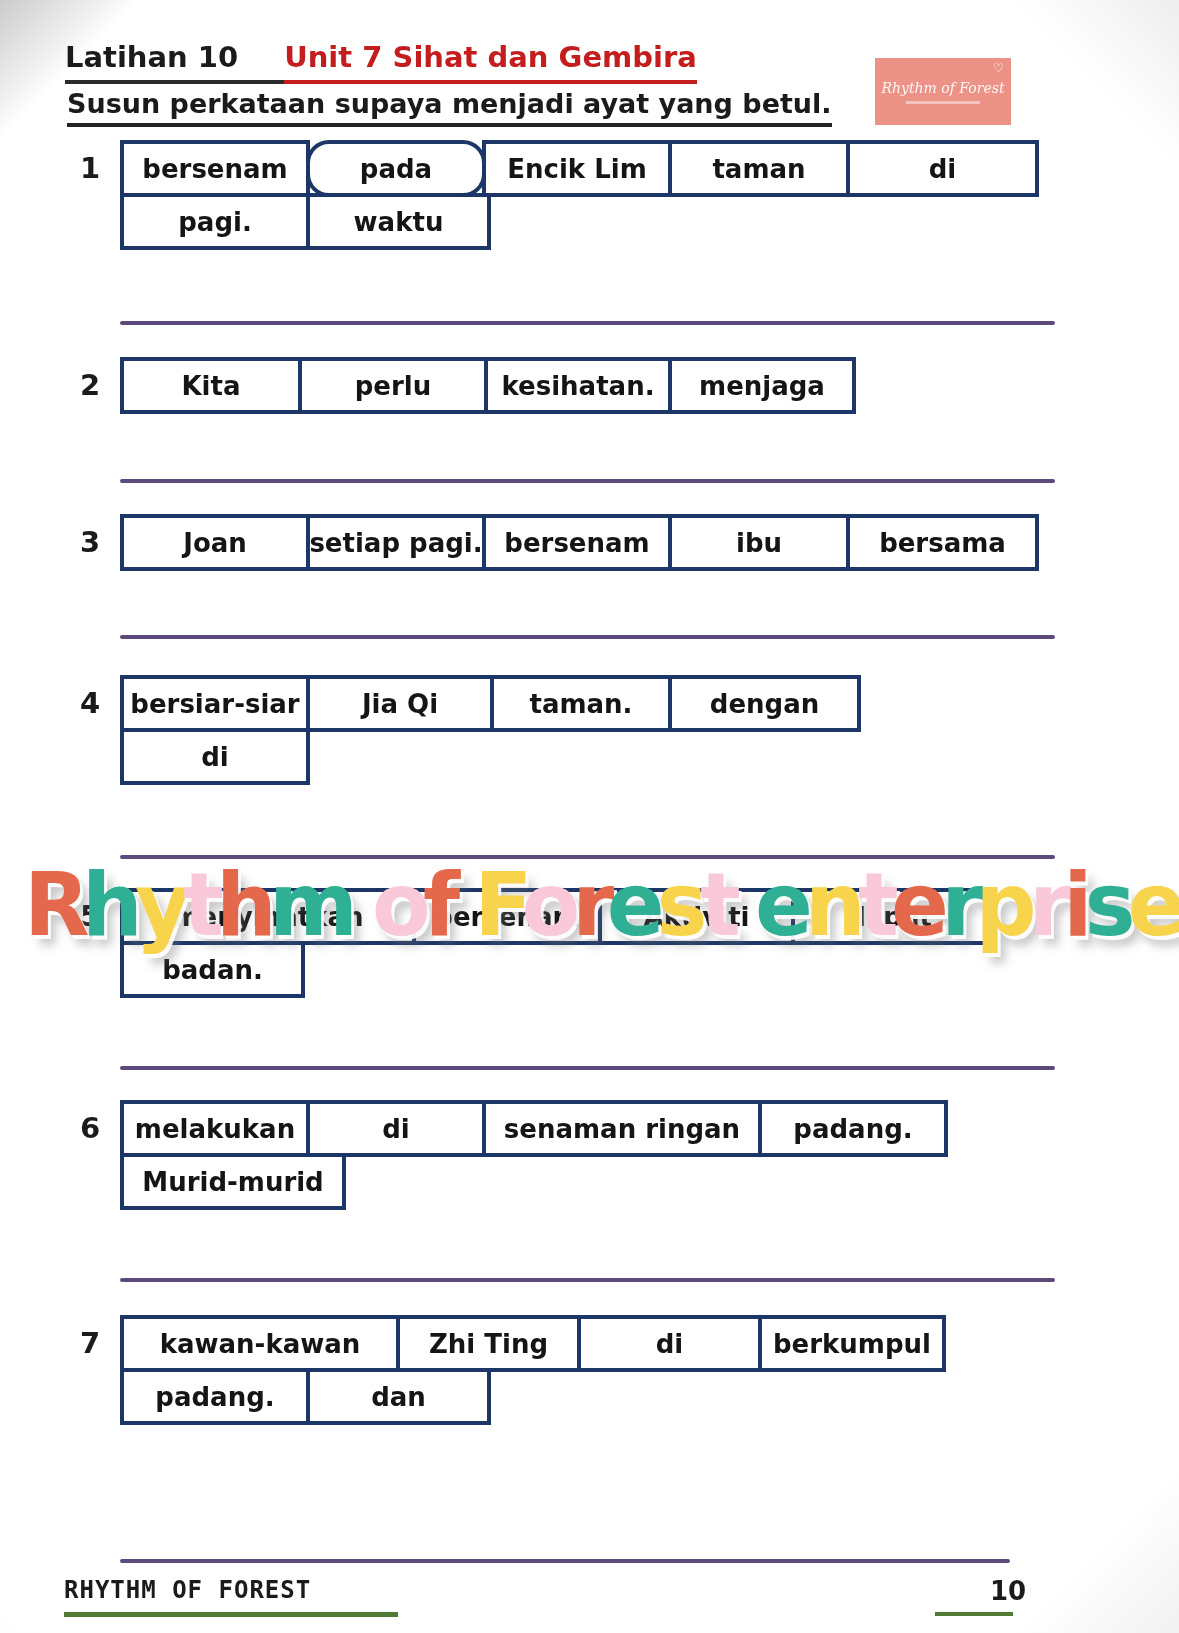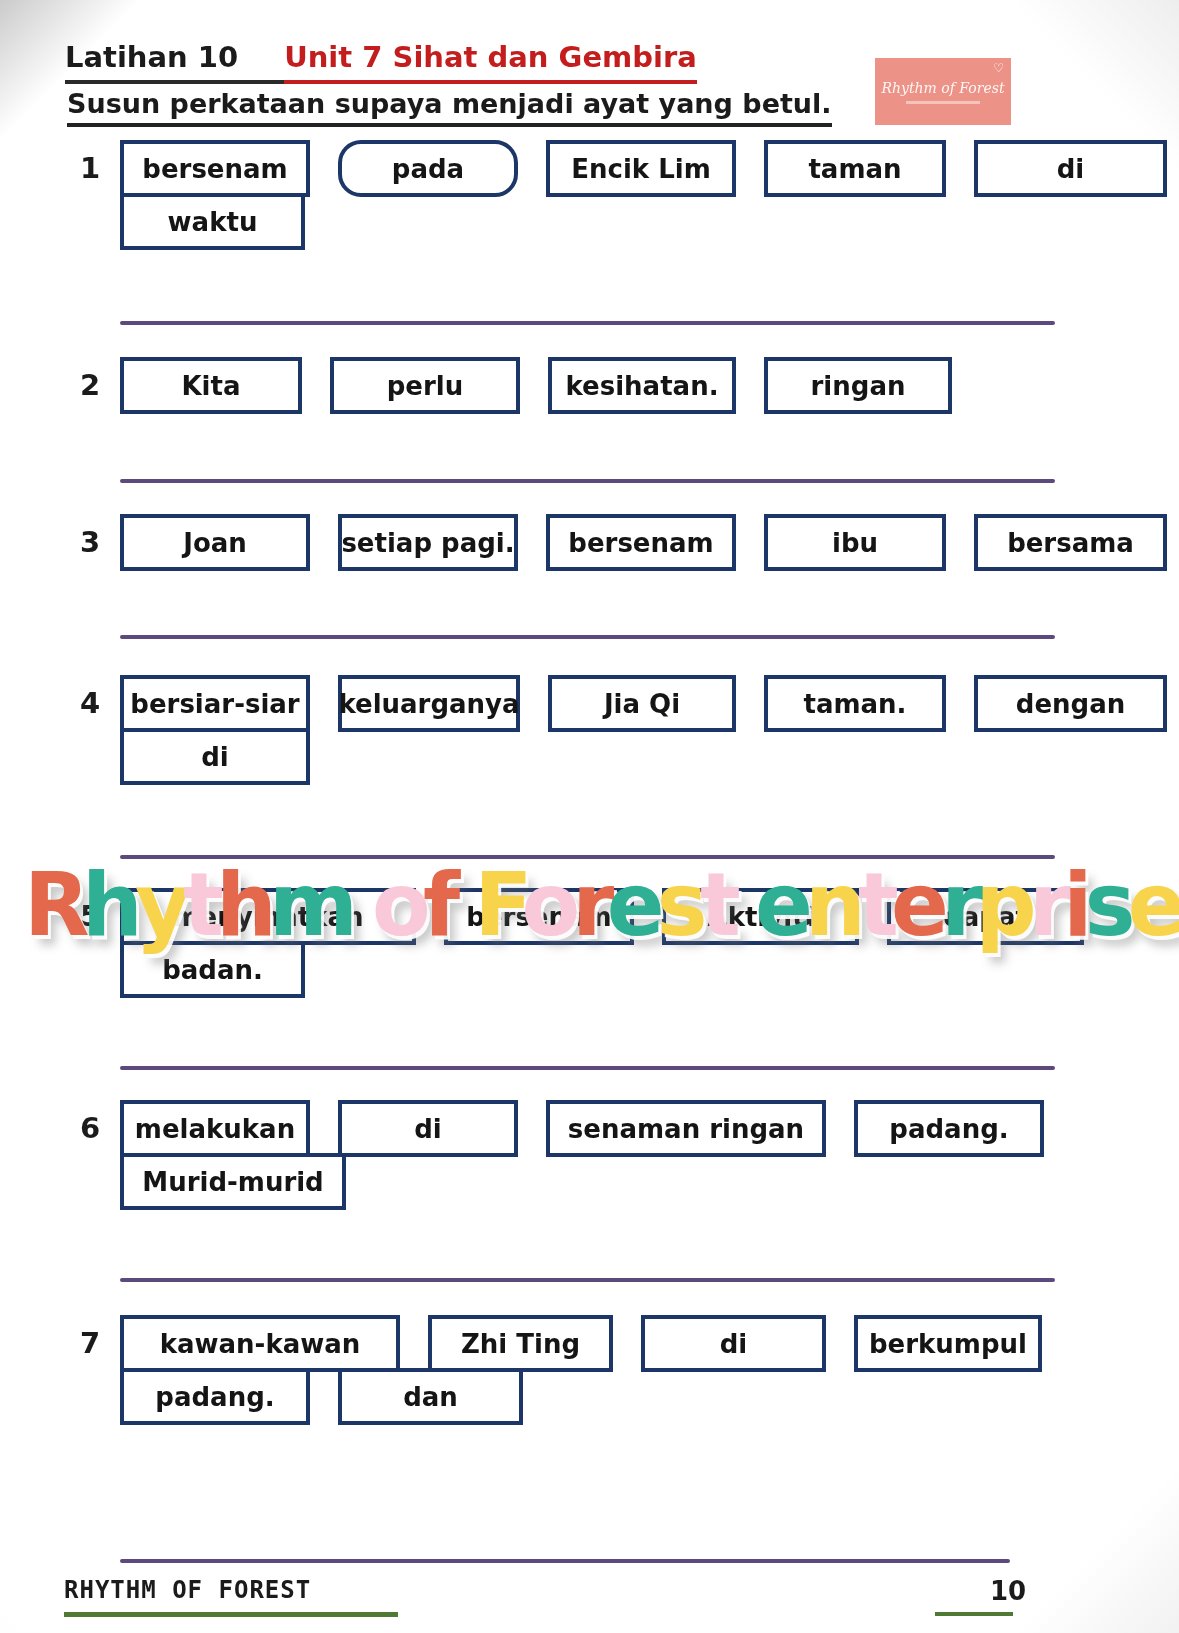--- a/index.html
+++ b/index.html
@@ -21,21 +21,21 @@
   
   .logo{position:absolute;left:875px;top:58px;width:136px;height:67px;background:#EC9287;
         display:flex;flex-direction:column;align-items:center;justify-content:center;}
   .logo-script{font-family:"DejaVu Serif",serif;font-style:italic;color:rgba(255,255,255,.92);
                font-size:14px;white-space:nowrap;}
   .logo-subbar{width:74px;height:3px;background:rgba(255,255,255,.45);margin-top:5px;}
   .logo-heart{position:absolute;top:4px;right:7px;color:#ffffff;font-size:12px;line-height:12px;}
   
   .q-number{position:absolute;left:66px;width:48px;text-align:center;font-size:29px;
             font-weight:bold;line-height:57px;}
-  .q-line{position:absolute;left:120px;display:flex;gap:32px;}
+  .q-line{position:absolute;left:120px;display:flex;}
   .word-box{height:57px;box-sizing:border-box;border:4px solid #1C3667;background:#ffffff;
             display:flex;align-items:center;justify-content:center;
             font-size:26px;font-weight:bold;color:#151515;white-space:nowrap;}
   .word-box + .word-box{margin-left:-4px;}
   .rule{position:absolute;left:120px;width:935px;height:4px;background:#5C4A7C;border-radius:2px;}
   
   .watermark{position:absolute;left:24px;top:861px;z-index:10;font-weight:bold;font-size:88px;
              letter-spacing:-8px;line-height:1;white-space:nowrap;
              transform:scaleX(.97);transform-origin:left top;}
   .watermark span{text-shadow:3px 4px 0 rgba(255,255,255,.92), 8px 10px 10px rgba(110,110,110,.38);}
@@ -65,47 +65,47 @@
 
   <div class="q-number" style="top:140px">1</div>
   <div class="q-line" style="top:140px">
       <div class="word-box" style="width: 190px;">bersenam</div>
       <div class="word-box" style="width: 180px; border-radius: 23px;">pada</div>
       <div class="word-box" style="width: 190px;">Encik Lim</div>
       <div class="word-box" style="width: 182px;">taman</div>
       <div class="word-box" style="width: 193px;">di</div>
     </div>
   <div class="q-line" style="top:193px">
+      <div class="word-box" style="width: 190px;">pagi.</div>
       <div class="word-box" style="width: 185px;">waktu</div>
     </div>
   <div class="rule" style="top:321px"></div>
 
   <div class="q-number" style="top:357px">2</div>
   <div class="q-line" style="top:357px">
       <div class="word-box" style="width: 182px;">Kita</div>
       <div class="word-box" style="width: 190px;">perlu</div>
       <div class="word-box" style="width: 188px;">kesihatan.</div>
-      <div class="word-box" style="width: 188px;">ringan</div>
+      <div class="word-box" style="width: 188px;">menjaga</div>
     </div>
   <div class="rule" style="top:479px"></div>
 
   <div class="q-number" style="top:514px">3</div>
   <div class="q-line" style="top:514px">
       <div class="word-box" style="width: 190px;">Joan</div>
       <div class="word-box" style="width: 180px;">setiap pagi.</div>
       <div class="word-box" style="width: 190px;">bersenam</div>
       <div class="word-box" style="width: 182px;">ibu</div>
       <div class="word-box" style="width: 193px;">bersama</div>
     </div>
   <div class="rule" style="top:635px"></div>
 
   <div class="q-number" style="top:675px">4</div>
   <div class="q-line" style="top:675px">
       <div class="word-box" style="width: 190px;">bersiar-siar</div>
-      <div class="word-box" style="width: 182px;">keluarganya</div>
       <div class="word-box" style="width: 188px;">Jia Qi</div>
       <div class="word-box" style="width: 182px;">taman.</div>
       <div class="word-box" style="width: 193px;">dengan</div>
     </div>
   <div class="q-line" style="top:728px">
       <div class="word-box" style="width: 190px;">di</div>
     </div>
   <div class="rule" style="top:855px"></div>
 
   <div class="q-number" style="top:888px">5</div>

